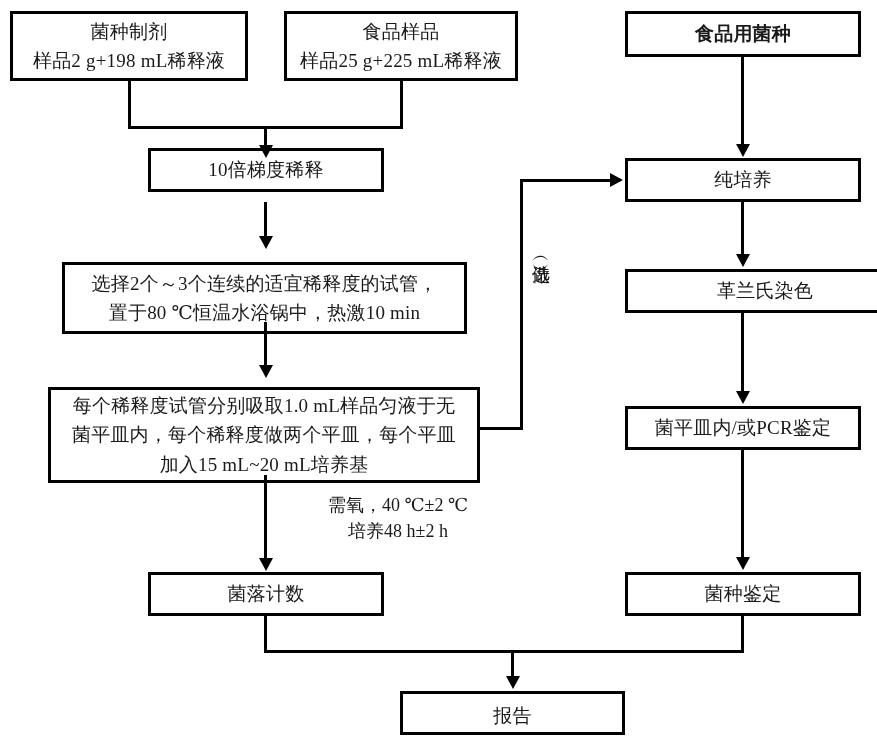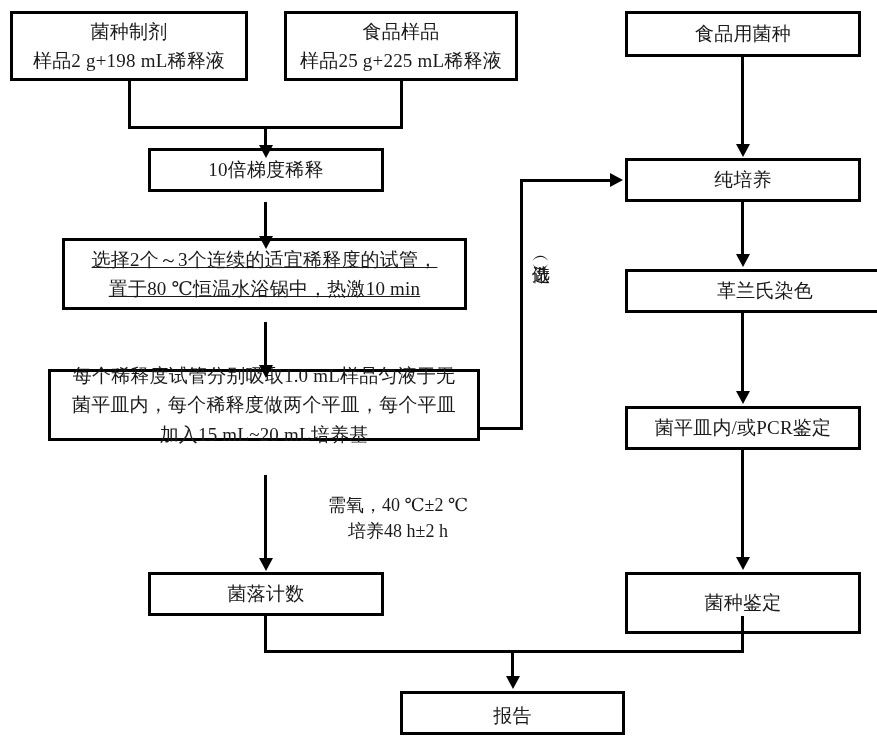--- a/index.html
+++ b/index.html
@@ -84,34 +84,34 @@
   <div class="node multiline" style="left:10px; top:11px; width:238px; height:70px;">
     <span class="txt">菌种制剂
 样品2 g+198 mL稀释液</span>
   </div>
 
   <div class="node multiline" style="left:284px; top:11px; width:234px; height:70px;justify-content:center;">
     <span class="txt">食品样品
 样品25 g+225 mL稀释液</span>
   </div>
 
-  <div class="node" style="left:625px; top:11px; width:236px; height:46px;">
+  <div class="node" style="left:625px; top:11px; width:236px; height:46px;font-weight:bold;">
     <span class="txt">食品用菌种</span>
   </div>
 
   <div class="node" style="left:148px; top:148px; width:236px; height:44px;">
     <span class="txt">10倍梯度稀释</span>
   </div>
 
-  <div class="node multiline" style="left:62px; top:238px; width:405px; height:72px;text-decoration:underline;">
+  <div class="node multiline" style="left:62px; top:262px; width:405px; height:72px;">
     <span class="txt">选择2个～3个连续的适宜稀释度的试管，
 置于80 ℃恒温水浴锅中，热激10 min</span>
   </div>
 
-  <div class="node multiline" style="left:48px; top:369px; width:432px; height:72px;">
+  <div class="node multiline" style="left:48px; top:387px; width:432px; height:96px;">
     <span class="txt">每个稀释度试管分别吸取1.0 mL样品匀液于无
 菌平皿内，每个稀释度做两个平皿，每个平皿
 加入15 mL~20 mL培养基</span>
   </div>
 
   <div class="node" style="left:625px; top:158px; width:236px; height:44px;text-align:right;">
     <span class="txt">纯培养</span>
   </div>
 
   <div class="node" style="left:625px; top:269px; width:280px; height:44px;">
@@ -119,21 +119,21 @@
   </div>
 
   <div class="node" style="left:625px; top:406px; width:236px; height:44px;">
     <span class="txt">菌平皿内/或PCR鉴定</span>
   </div>
 
   <div class="node" style="left:148px; top:572px; width:236px; height:44px;">
     <span class="txt">菌落计数</span>
   </div>
 
-  <div class="node" style="left:625px; top:572px; width:236px; height:62px;">
+  <div class="node" style="left:625px; top:572px; width:236px; height:44px;">
     <span class="txt">菌种鉴定</span>
   </div>
 
   <div class="node" style="left:400px; top:691px; width:225px; height:44px;align-items:flex-end;">
     <span class="txt">报告</span>
   </div>
 
   <div class="ln v" style="left:128px; top:81px; height:48px;"></div>
 
   <div class="ln v" style="left:400px; top:81px; height:48px;"></div>

